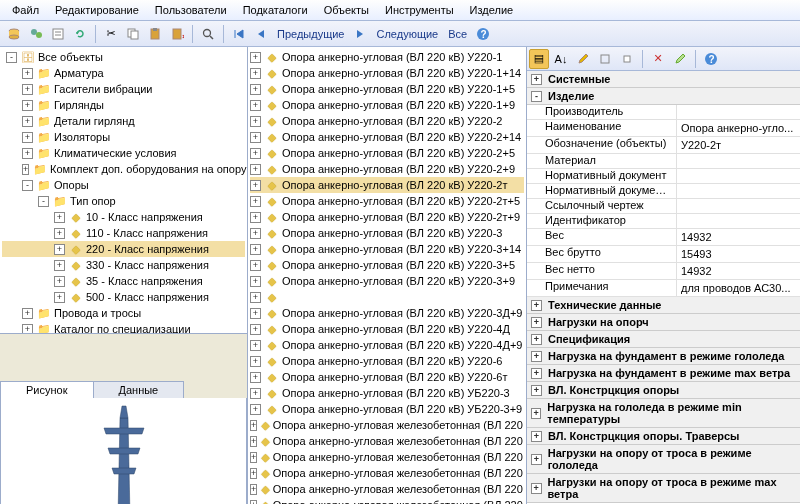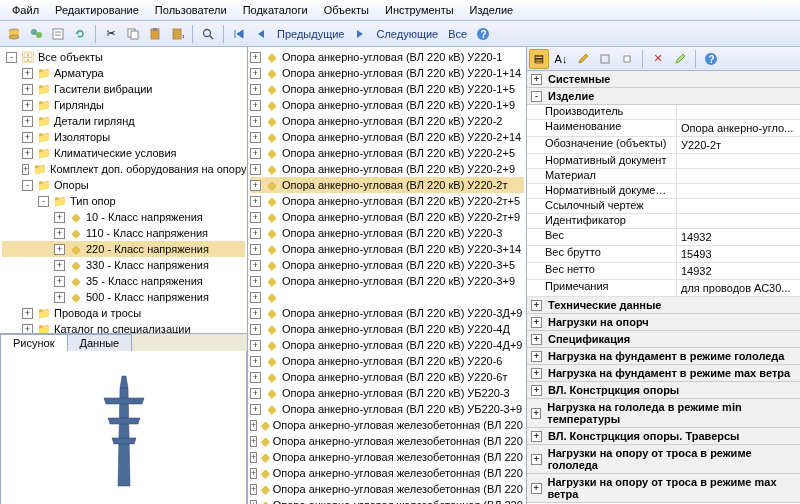--- a/index.html
+++ b/index.html
@@ -15,21 +15,21 @@
   .tree { background: #fff; overflow: auto; flex: 1; padding: 2px; }
   .node { white-space: nowrap; display: flex; align-items: center; height: 16px; cursor: default; }
   .node.sel { background: #f3dfa5; }
   .pm { width: 11px; height: 11px; border: 1px solid #888; display: inline-flex; align-items: center; justify-content: center; font-size: 9px; line-height: 1; margin-right: 4px; background: #fff; color: #333; }
   .ico { width: 14px; height: 14px; margin-right: 3px; display: inline-flex; align-items: center; justify-content: center; font-size: 11px; }
   .folder { color: #e3b03b; }
   .db { color: #d9a23a; }
   .diamond { color: #e6c44a; text-shadow: 0 0 1px #aa8800; }
   .bottom-left { border-top: 1px solid #9caccb; height: 172px; display: flex; flex-direction: column; background: #fff; }
   .tabs { display: flex; background: #ece9d8; }
-  .tab { padding: 2px 12px; border: 1px solid #9caccb; border-bottom: none; background: #fff; margin-right: -1px; font-size: 11px; cursor: pointer; }
+  .tab { padding: 2px 25px; border: 1px solid #9caccb; border-bottom: none; background: #fff; margin-right: -1px; font-size: 11px; cursor: pointer; margin-top: 47px; }
   .tab.inactive { background: #e4e8f0; }
   .preview { flex: 1; display: flex; align-items: center; justify-content: center; border: 1px solid #9caccb; border-top: none; }
   .middle { width: 279px; background: #fff; overflow: auto; border-right: 1px solid #9caccb; padding: 2px; }
   .right { flex: 1; display: flex; flex-direction: column; background: #fff; overflow: hidden; }
   .rtoolbar { background: linear-gradient(#f2f4fb, #dfe6f7); display: flex; align-items: center; padding: 2px; gap: 2px; height: 24px; border-bottom: 1px solid #a7b8d8; }
   .props { overflow: auto; flex: 1; }
   .grp { display: flex; align-items: center; background: #f0f0f0; border-bottom: 1px solid #ccc; padding: 2px 4px; font-weight: bold; }
   .grp .pm { margin-right: 6px; }
   .prow { display: flex; border-bottom: 1px solid #e0e0e0; }
   .pkey { width: 150px; padding: 0 4px 2px 18px; border-right: 1px solid #e0e0e0; overflow: hidden; text-overflow: ellipsis; white-space: nowrap; }
@@ -437,25 +437,25 @@
         </div>
         <div class="prow">
           <div class="pkey">Наименование</div>
           <div class="pval">Опора анкерно-угло...</div>
         </div>
         <div class="prow">
           <div class="pkey">Обозначение (объекты)</div>
           <div class="pval">У220-2т</div>
         </div>
         <div class="prow">
+          <div class="pkey">Материал</div>
+          <div class="pval"></div>
+        </div>
+        <div class="prow">
           <div class="pkey">Нормативный документ</div>
-          <div class="pval"></div>
-        </div>
-        <div class="prow">
-          <div class="pkey">Материал</div>
           <div class="pval"></div>
         </div>
         <div class="prow">
           <div class="pkey">Нормативный документ на материал</div>
           <div class="pval"></div>
         </div>
         <div class="prow">
           <div class="pkey">Ссылочный чертеж</div>
         </div>
         <div class="prow">

